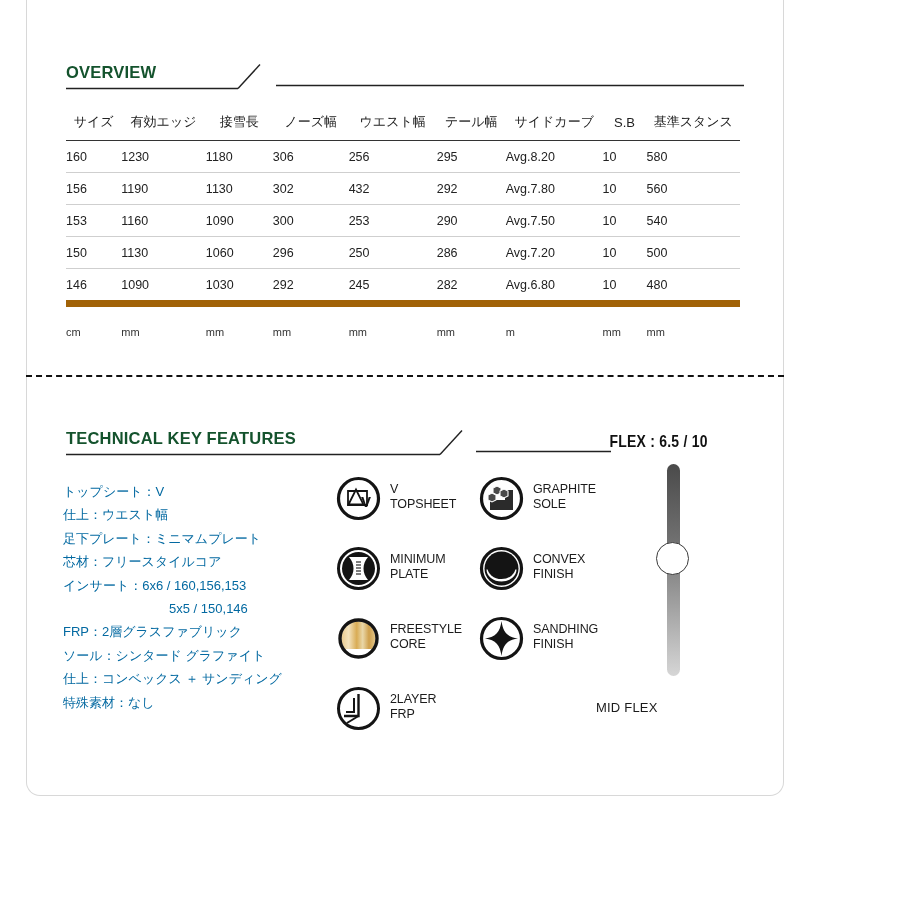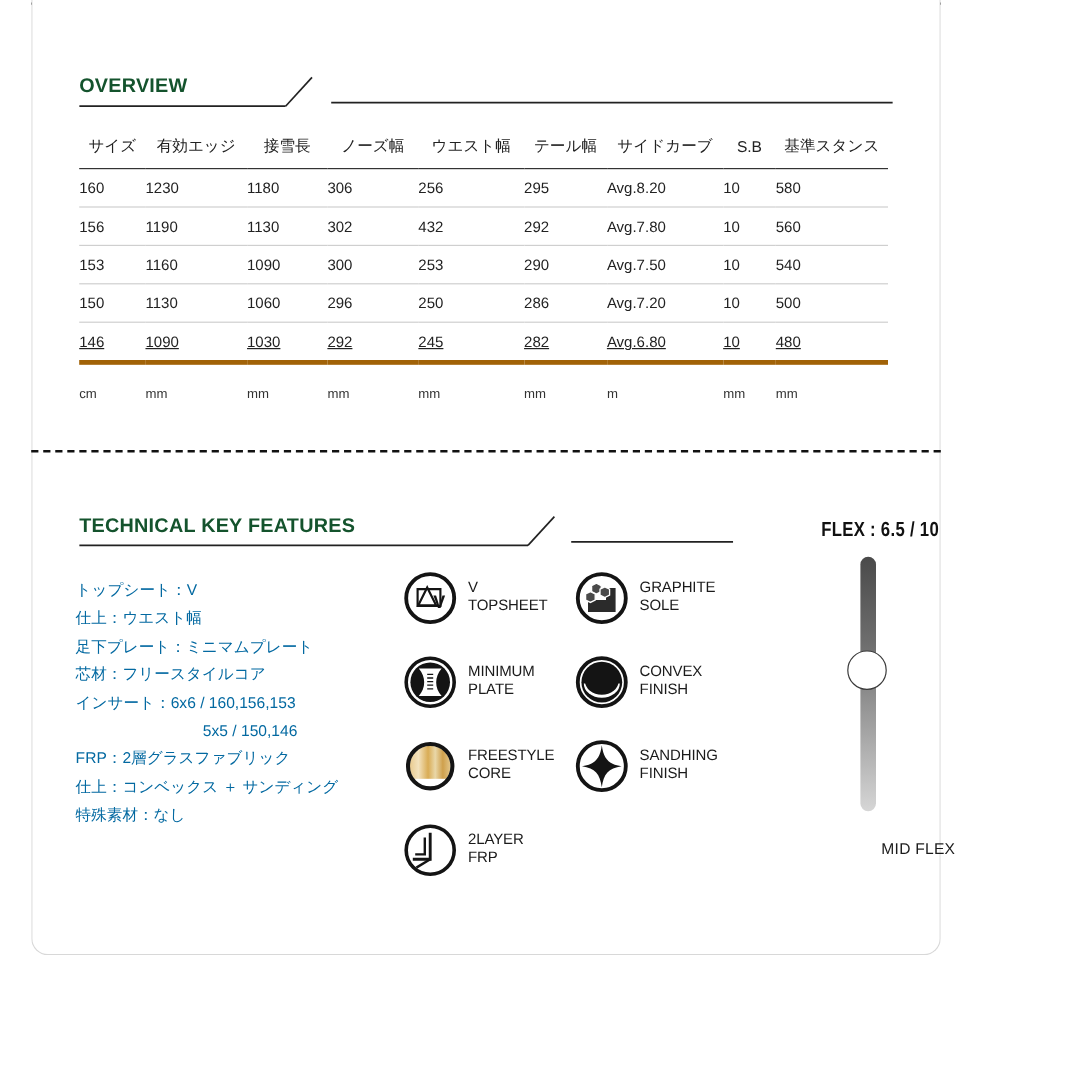--- a/index.html
+++ b/index.html
@@ -83,21 +83,21 @@
     border-bottom: 1px solid #cfcfcf;
     white-space: nowrap;
     font-size: 12.5px;
   }
   #overview-table tr.unit-row td {
     border-bottom: none;
     font-size: 11px;
     color: #333;
     padding-top: 19px;
   }
-  #overview-table tr:nth-last-child(2) td { border-bottom: 4px solid #a16207; text-decoration: underline; }
+  #overview-table tr:nth-last-child(2) td { border-bottom: 7px solid #a16207; }
 
   
   #overview-table col.c0 { width: 58px; }
   #overview-table col.c1 { width: 88px; }
   #overview-table col.c2 { width: 72px; }
   #overview-table col.c3 { width: 80px; }
   #overview-table col.c4 { width: 92px; }
   #overview-table col.c5 { width: 72px; }
   #overview-table col.c6 { width: 100px; }
   #overview-table col.c7 { width: 48px; }
@@ -141,24 +141,24 @@
     font-size: 12.5px;
     line-height: 14.5px;
     color: #1b1b1b;
     white-space: pre-line;
     letter-spacing: -0.1px;
   }
 
   
   #flex-meter {
     position: absolute;
-    left: 646px;
+    left: 596px;
     top: 432px;
     width: 150px;
-    text-align: right;
+    text-align: left;
   }
   #flex-value {
     font-size: 17px;
     font-weight: bold;
     color: #111;
     letter-spacing: 0.3px;
     transform: scaleX(0.82);
     transform-origin: center;
     white-space: nowrap;
   }
@@ -318,20 +318,21 @@
 </div>
 
 <div id="spec-list">
   <span class="spec-line">トップシート：V</span>
   <span class="spec-line">仕上：ウエスト幅</span>
   <span class="spec-line">足下プレート：ミニマムプレート</span>
   <span class="spec-line">芯材：フリースタイルコア</span>
   <span class="spec-line">インサート：6x6 / 160,156,153</span>
   <span class="spec-line indent">5x5 / 150,146</span>
   <span class="spec-line">FRP：2層グラスファブリック</span>
+  <span class="spec-line">ソール：シンタード グラファイト</span>
   <span class="spec-line">仕上：コンベックス ＋ サンディング</span>
   <span class="spec-line">特殊素材：なし</span>
 </div>
 
 <div class="feat-col" id="feat-col-left">
 
   <div class="feat-item">
     <svg class="feat-icon" viewBox="0 0 45 45">
       <circle cx="22.5" cy="22.5" r="20" fill="none" stroke="#141414" stroke-width="3.2"></circle>
       <path d="M12 29 L12 15 L31 15 L31 29 Z" fill="none" stroke="#141414" stroke-width="1.8"></path>

